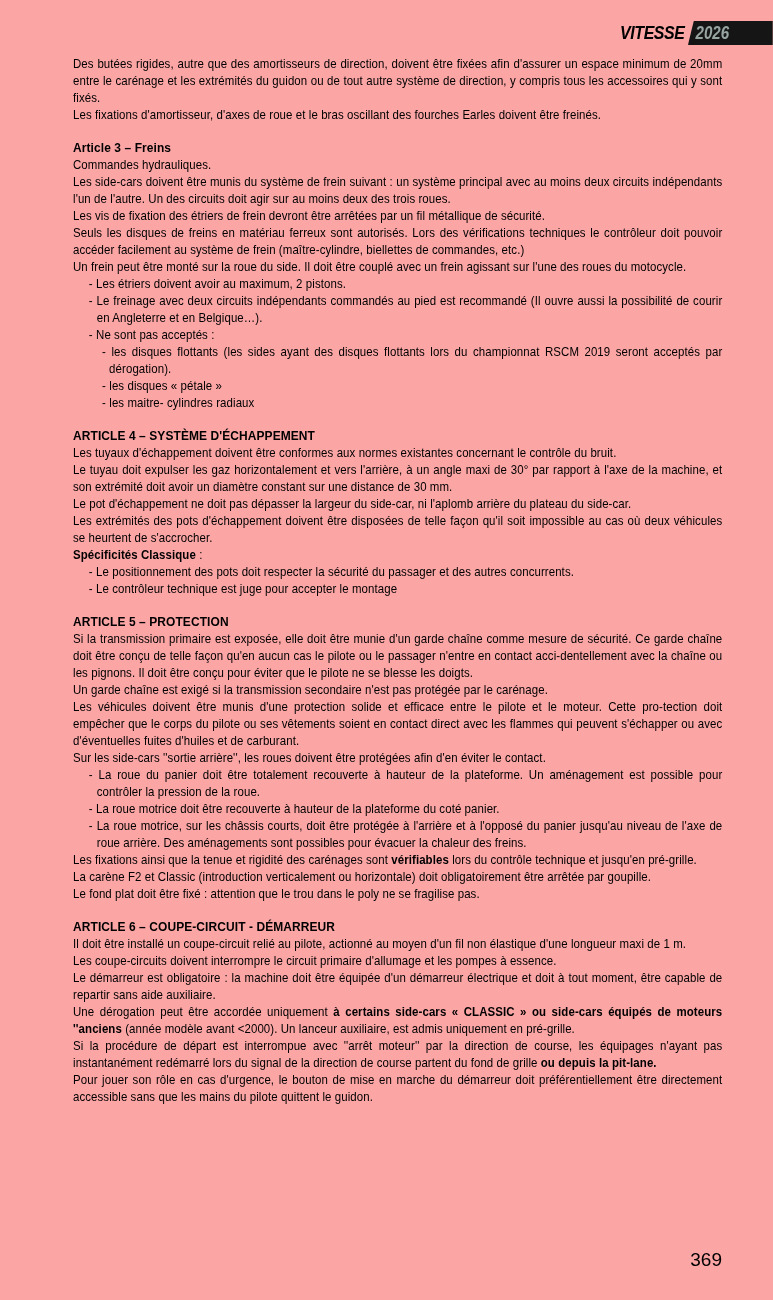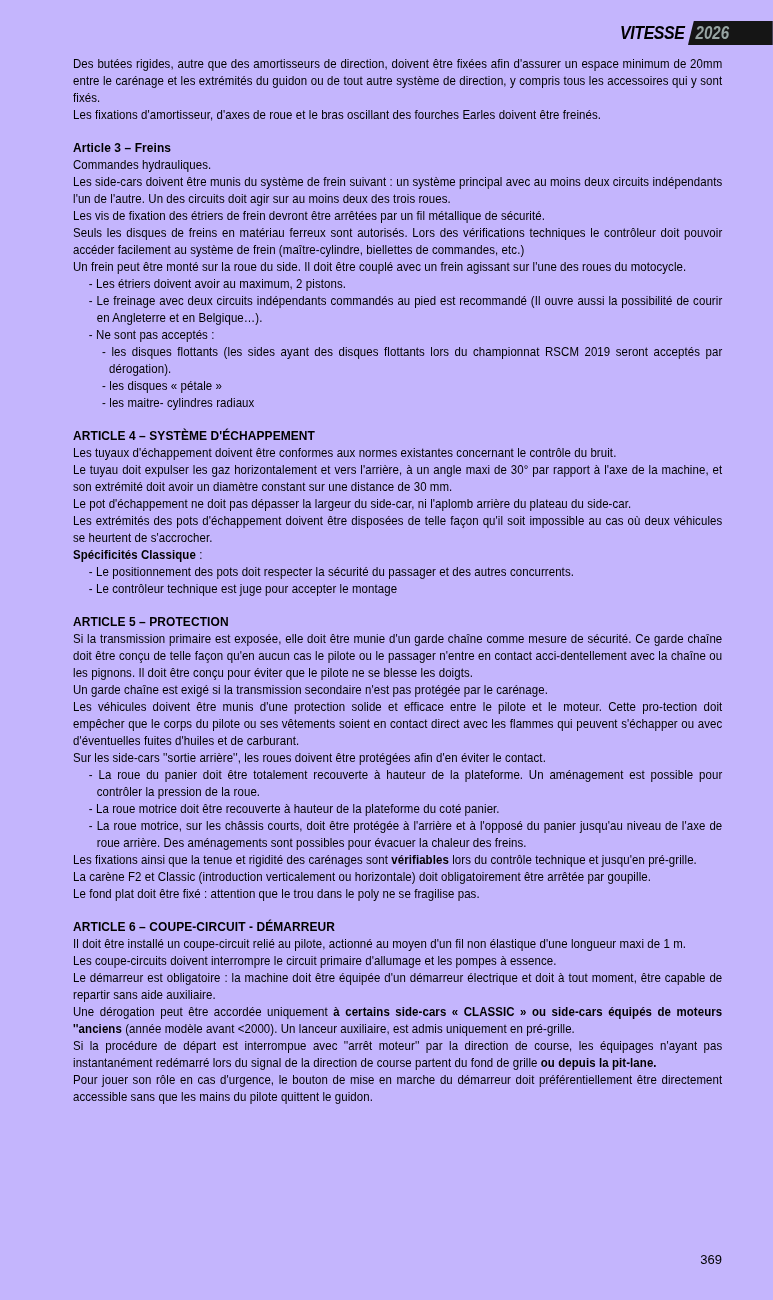--- a/index.html
+++ b/index.html
@@ -1,19 +1,19 @@
 <!DOCTYPE html>
 <html lang="fr"><head>
 <meta charset="utf-8">
 <style>
   html,body { margin:0; padding:0; background:#e8e8e8; }
   .page {
     position:relative;
     width:773px; height:1300px;
-    background:#c4b5fd;
+    background:#fca5a5;
     font-family:"Liberation Sans", sans-serif;
     color:#000;
     overflow:hidden;
     margin:0 auto;
   }
   
   .content {
     position:absolute;
     left:73px; top:55px;
     width:737px;
@@ -53,21 +53,21 @@
     color:#97a4a2;
     font-style:italic; font-weight:bold;
     font-size:18px; line-height:24px;
     padding-left:9px;
     box-sizing:border-box;
     clip-path:polygon(7px 0, 100% 0, 100% 100%, 0 100%);
   }
   .page-number {
     position:absolute;
     top:1250px; right:51px;
-    font-size:13px;
+    font-size:19px;
     line-height:20px;
   }
 </style>
 </head>
 <body>
 
 <div class="page">
 
   <div class="logo">
     <span class="brand-name">VITESSE</span>

